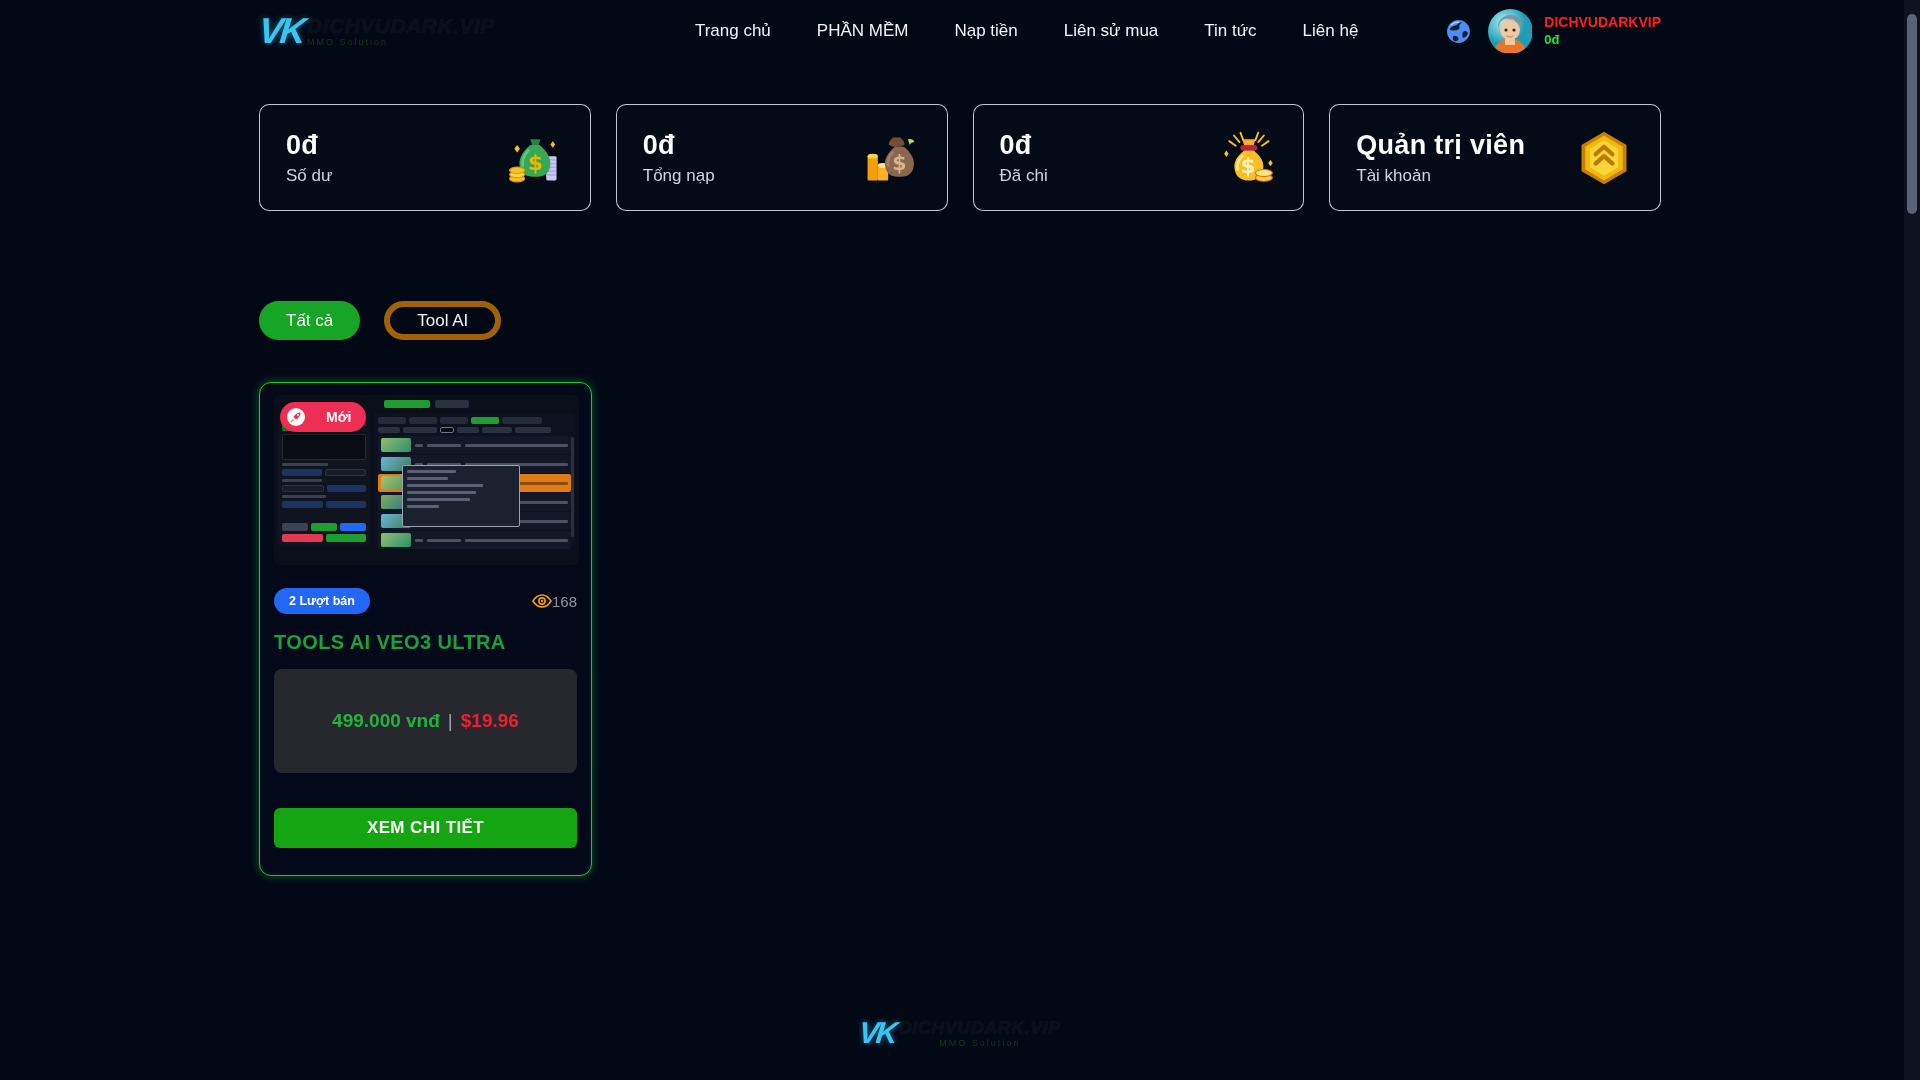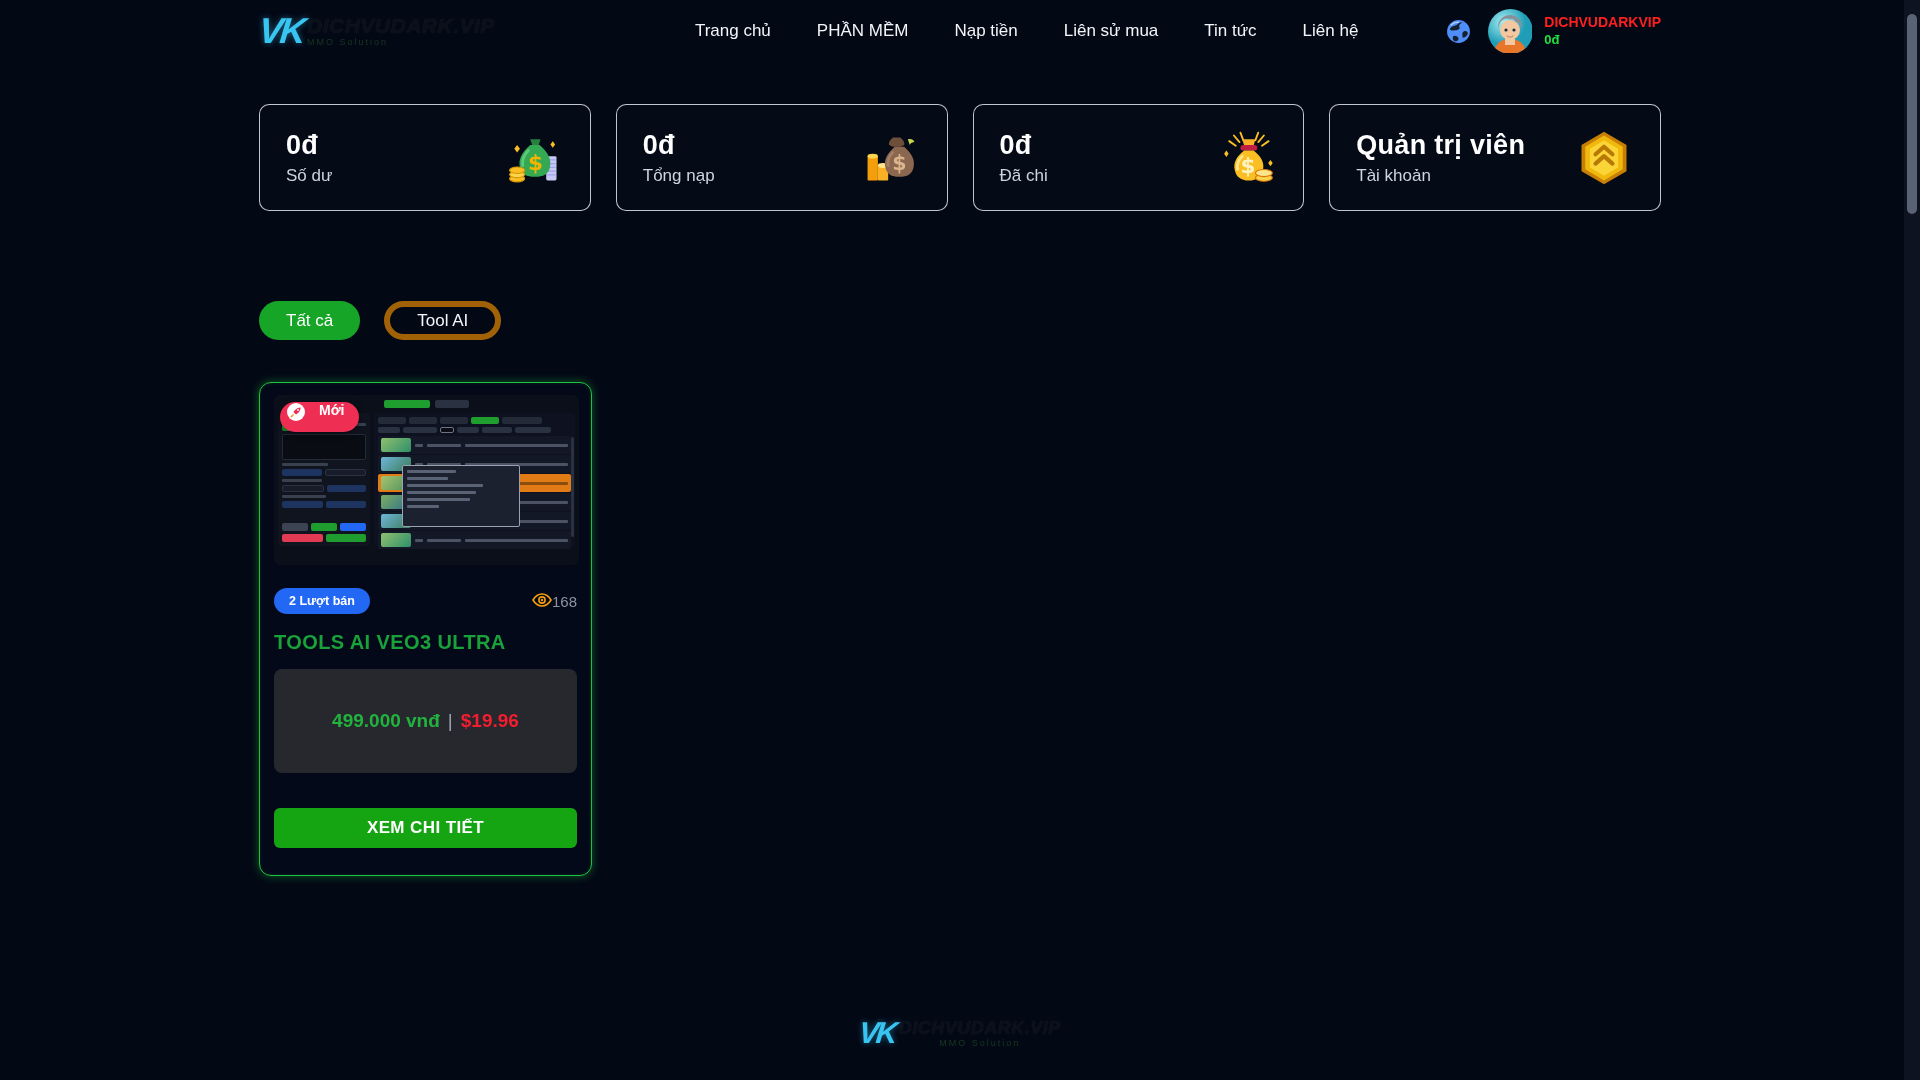--- a/index.html
+++ b/index.html
@@ -68,29 +68,29 @@
     background:#04091a;
     box-shadow:0 0 10px rgba(32,194,60,.45), inset 0 0 4px rgba(32,194,60,.15);
   }
   .product-image {
     position:relative; width:305px; height:170px; border-radius:6px;
     background:#0b0f19; overflow:hidden; cursor:pointer;
   }
   .badge-new {
     position:absolute; top:7px; left:6px; z-index:5;
     height:30px; border-radius:15px; background:#ee2e52; color:#fff;
-    display:flex; align-items:flex-start; gap:13px; padding:0 14px 0 6px;
+    display:flex; align-items:center; gap:20px; padding:0 14px 0 6px;
     font-size:14px; font-weight:700; box-shadow:0 2px 6px rgba(0,0,0,.5);
   }
   .product-meta { display:flex; align-items:center; justify-content:space-between; margin-top:23px; }
   .badge-sales {
     height:26px; border-radius:13px; background:#2268f5; color:#fff;
     font-size:12.5px; font-weight:700; display:flex; align-items:center; padding:0 15px;
   }
-  .views { display:flex; align-items:flex-start; gap:0; color:#8b93a1; font-size:15px; }
+  .views { display:flex; align-items:center; gap:0; color:#8b93a1; font-size:15px; }
   .product-title { margin-top:17px; font-size:20px; font-weight:800; color:#19a13a; letter-spacing:.4px; }
   .price-box {
     margin-top:15px; height:104px; border-radius:8px; background:#26282e;
     display:flex; align-items:center; justify-content:center; gap:8px;
     font-size:19px; font-weight:800;
   }
   .price-vnd { color:#22b33e; }
   .price-sep { color:#9aa2ad; font-weight:400; }
   .price-usd { color:#f21d2f; }
   .btn-cta {

